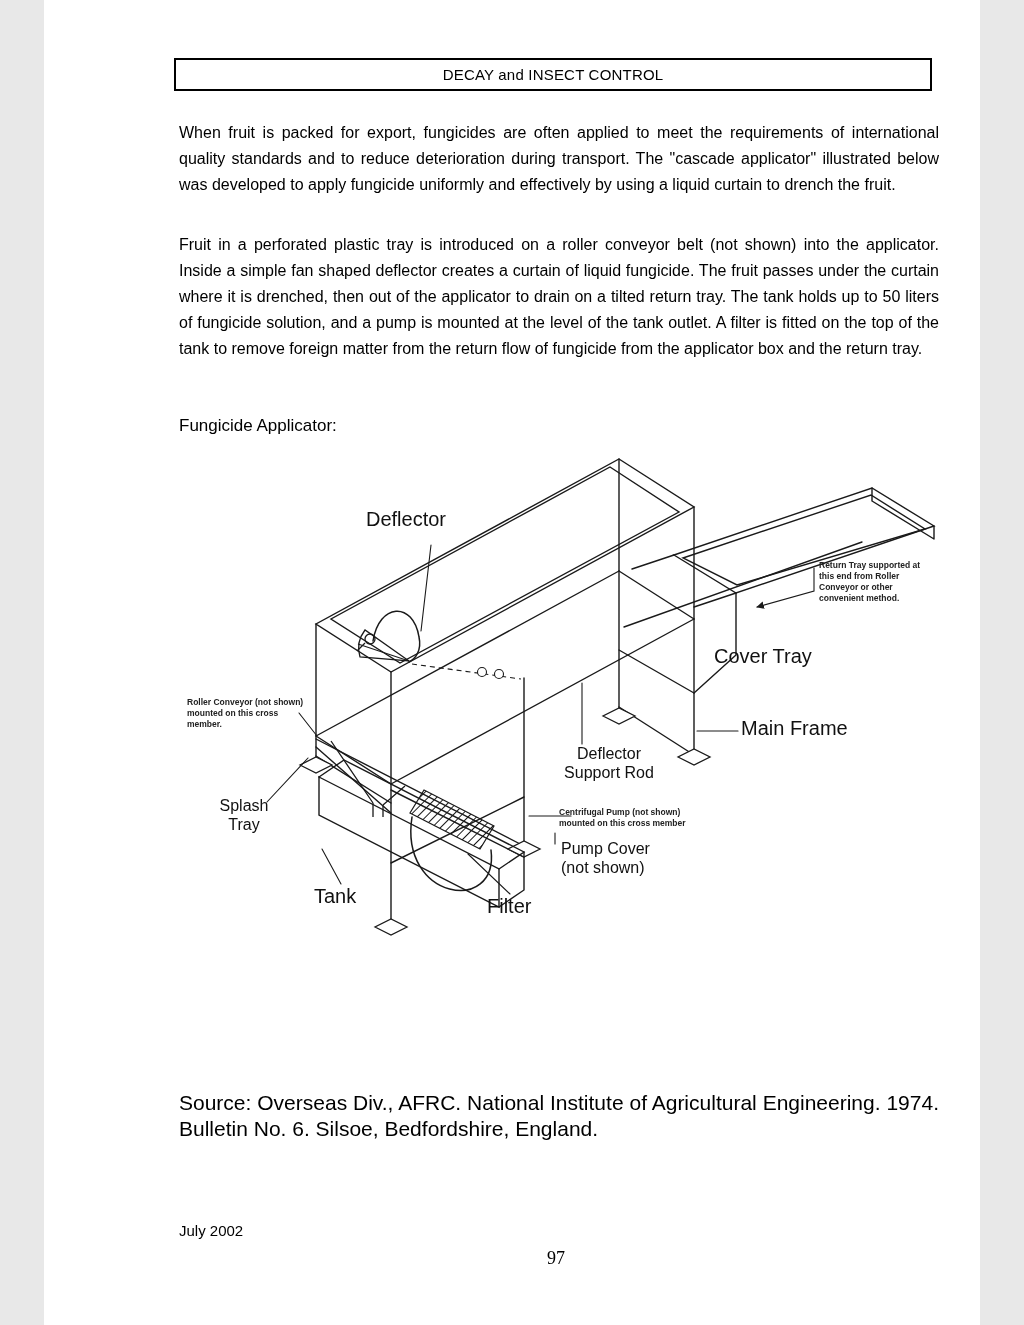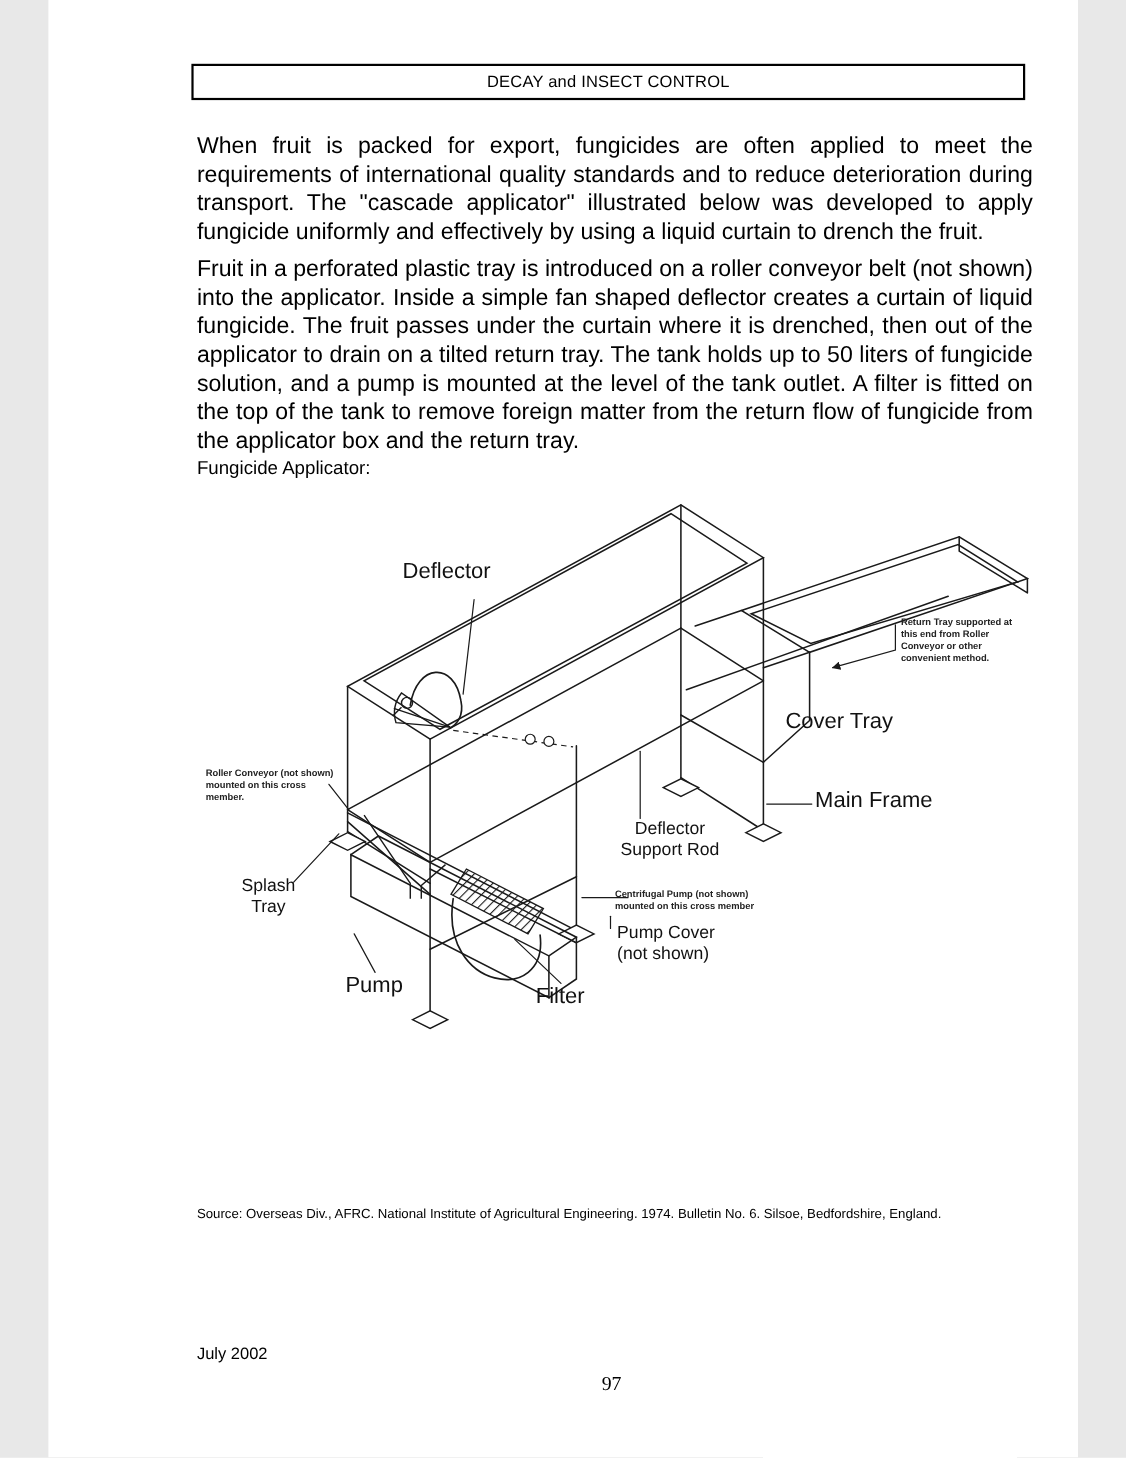--- a/index.html
+++ b/index.html
@@ -21,21 +21,21 @@
     border: 2px solid #000;
     text-align: center;
     font-size: 15px;
     padding: 6px 0;
     letter-spacing: 0.2px;
   }
   .body-para {
     position: absolute;
     left: 135px;
     width: 760px;
-    font-size: 21px;
+    font-size: 16px;
     line-height: 26px;
     text-align: justify;
   }
   .para1 { top: 120px; }
   .para2 { top: 232px; }
   .fig-heading {
     position: absolute;
     left: 135px; top: 416px;
     font-size: 17px;
     font-weight: normal;
@@ -59,21 +59,21 @@
     position: absolute;
     font-size: 8.5px;
     font-weight: 600;
     line-height: 1.3;
     color: #222;
   }
   .source-para {
     position: absolute;
     left: 135px; top: 1090px;
     width: 760px;
-    font-size: 12px;
+    font-size: 21px;
     line-height: 26px;
     text-align: justify;
   }
   .footer {
     position: absolute;
     left: 135px; top: 1222px;
     width: 758px;
     font-size: 15px;
     display: flex;
     justify-content: space-between;
@@ -193,21 +193,21 @@
 
     <div class="fig-label lg" style="left:197px; top:63px; width:120px;">Deflector</div>
     <div class="fig-label lg" style="left:545px; top:200px; width:140px;">Cover Tray</div>
     <div class="fig-label lg" style="left:572px; top:272px; width:140px;">Main Frame</div>
     <div class="fig-label md ctr" style="left:380px; top:300px; width:120px;">Deflector
 Support Rod</div>
     <div class="fig-label md ctr" style="left:35px; top:352px; width:80px;">Splash
 Tray</div>
     <div class="fig-label md" style="left:392px; top:395px; width:130px;">Pump Cover
 (not shown)</div>
-    <div class="fig-label lg" style="left:145px; top:440px; width:80px;">Pump</div>
+    <div class="fig-label lg" style="left:145px; top:440px; width:80px;">Tank</div>
     <div class="fig-label lg" style="left:318px; top:450px; width:80px;">Filter</div>
 
     <div class="tiny-note" style="left:650px; top:115px; width:112px;">Return Tray supported at this end from Roller Conveyor or other convenient method.</div>
     <div class="tiny-note" style="left:18px; top:252px; width:128px;">Roller Conveyor (not shown) mounted on this cross member.</div>
     <div class="tiny-note" style="left:390px; top:362px; width:140px;">Centrifugal Pump (not shown) mounted on this cross member</div>
   </div>
 
   <div class="source-para">Source: Overseas Div., AFRC. National Institute of Agricultural Engineering. 1974. Bulletin No. 6. Silsoe, Bedfordshire, England.</div>
 
   <div class="footer">

